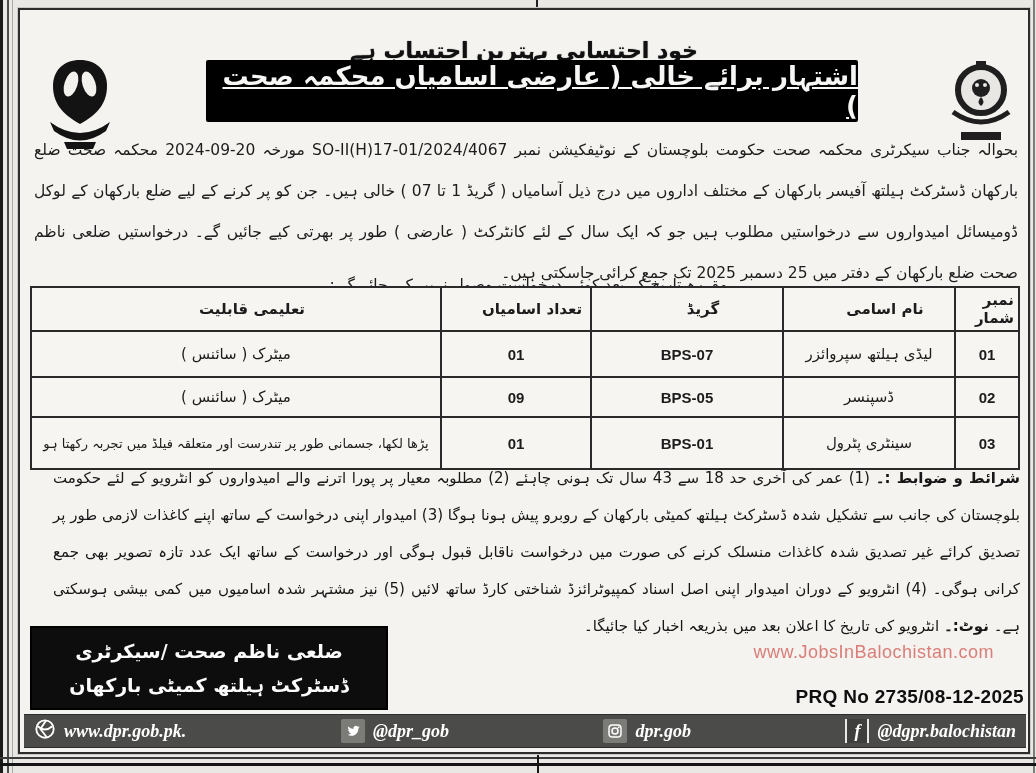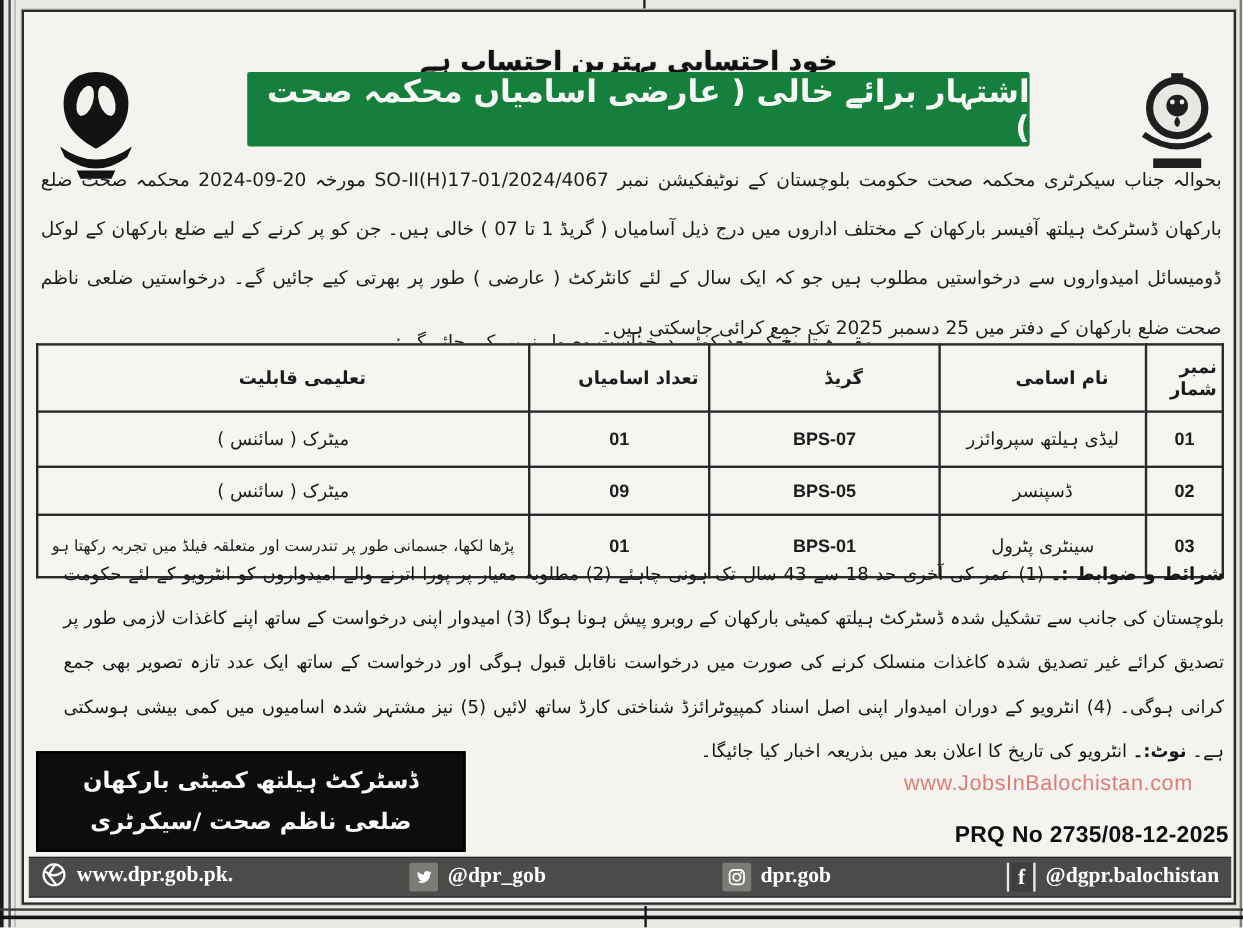--- a/index.html
+++ b/index.html
@@ -33,24 +33,25 @@
 
   .slogan {
     left:0; top:28px; width:100%;
     text-align:center; direction:rtl;
     font-size:22px; font-weight:bold; color:#111;
     text-shadow:0 0 1px #333;
   }
 
   .banner {
     left:186px; top:50px; width:652px; height:62px;
-    background:#15803d; color:#f6f6f4;
+    background:#000000; color:#f6f6f4;
     display:flex; align-items:center; justify-content:center;
     direction:rtl; font-size:26px; font-weight:bold;
     border-radius:2px;
+    text-decoration:underline;
   }
 
   .logo-left { left:20px; top:48px; width:80px; height:92px; }
   .logo-right { right:12px; top:50px; width:70px; height:84px; }
 
   .notice {
     left:14px; right:10px; top:120px;
     direction:rtl; text-align:justify;
     font-size:15.5px; line-height:41px; color:#1d1d1d;
   }
@@ -64,21 +65,21 @@
     left:10px; top:276px; width:988px;
     border-collapse:collapse; direction:rtl;
     table-layout:fixed;
     background:#f6f5f1;
   }
   .vac-table td, .vac-table th {
     border:2px solid #2a2a2a;
     text-align:center; vertical-align:middle;
     padding:2px 4px;
   }
-  .vac-table th { height:56px; font-size:15px; font-weight:bold; direction:rtl;padding-left:36px; }
+  .vac-table th { height:44px; font-size:15px; font-weight:bold; direction:rtl;padding-left:36px; }
   .vac-table .r1 td { height:46px; }
   .vac-table .r2 td { height:40px; }
   .vac-table .r3 td { height:52px; }
   .cell-ur { font-size:15px; direction:rtl; }
   .cell-lat { font-family:"Liberation Sans", sans-serif; font-weight:bold; font-size:15px; direction:ltr; }
   .cell-small { font-size:13px; direction:rtl; }
 
   .terms {
     left:12px; right:8px; top:450px;
     direction:rtl; text-align:justify;
@@ -111,21 +112,21 @@
 
   .footer-bar {
     left:4px; right:2px; top:704px; height:34px;
     background:#4b4b49;
     border-top:1px solid #2c2c2c; border-bottom:1px solid #2c2c2c;
     display:flex; align-items:center; justify-content:space-between;
     padding:0 10px;
     color:#fff; font-family:"Liberation Serif", serif;
     font-weight:bold; font-size:18px;
   }
-  .f-item { display:flex; align-items:flex-start; gap:8px; white-space:nowrap; }
+  .f-item { display:flex; align-items:center; gap:8px; white-space:nowrap;font-style:italic; }
   .icon-sq {
     width:24px; height:24px; background:#7b7b78;
     display:flex; align-items:center; justify-content:center;
     border-radius:2px; flex:0 0 auto;
   }
   .fb-sq {
     width:24px; height:24px; background:#3f3f3d;
     border-left:2px solid #e8e8e8; border-right:2px solid #e8e8e8;
     display:flex; align-items:center; justify-content:center;
     font-family:"Liberation Serif", serif; font-weight:bold; font-size:18px; color:#fff;
@@ -215,22 +216,22 @@
       <td class="cell-lat">BPS-01</td>
       <td class="cell-lat">01</td>
       <td class="cell-small">پڑھا لکھا، جسمانی طور پر تندرست اور متعلقہ فیلڈ میں تجربہ رکھتا ہو</td>
     </tr>
   </tbody>
     </table>
 
   <p class="abs terms"><b>شرائط و ضوابط :۔</b><span> (1) عمر کی آخری حد 18 سے 43 سال تک ہونی چاہئے (2) مطلوبہ معیار پر پورا اترنے والے امیدواروں کو انٹرویو کے لئے حکومت بلوچستان کی جانب سے تشکیل شدہ ڈسٹرکٹ ہیلتھ کمیٹی بارکھان کے روبرو پیش ہونا ہوگا (3) امیدوار اپنی درخواست کے ساتھ اپنے کاغذات لازمی طور پر تصدیق کرائے غیر تصدیق شدہ کاغذات منسلک کرنے کی صورت میں درخواست ناقابل قبول ہوگی اور درخواست کے ساتھ ایک عدد تازہ تصویر بھی جمع کرانی ہوگی۔ (4) انٹرویو کے دوران امیدوار اپنی اصل اسناد کمپیوٹرائزڈ شناختی کارڈ ساتھ لائیں (5) نیز مشتہر شدہ اسامیوں میں کمی بیشی ہوسکتی ہے۔ </span><b>نوٹ:۔</b><span> انٹرویو کی تاریخ کا اعلان بعد میں بذریعہ اخبار کیا جائیگا۔</span></p>
 
   <div class="abs sig-box">
+    <div>ضلعی ناظم صحت /سیکرٹری</div>
     <div>ڈسٹرکٹ ہیلتھ کمیٹی بارکھان</div>
-    <div>ضلعی ناظم صحت /سیکرٹری</div>
   </div>
 
   <div class="abs watermark">www.JobsInBalochistan.com</div>
 
   <div class="abs prq">PRQ No 2735/08-12-2025</div>
 
   <div class="abs footer-bar">
     <div class="f-item">
       <span>
         <svg width="22" height="22" viewBox="0 0 24 24">

